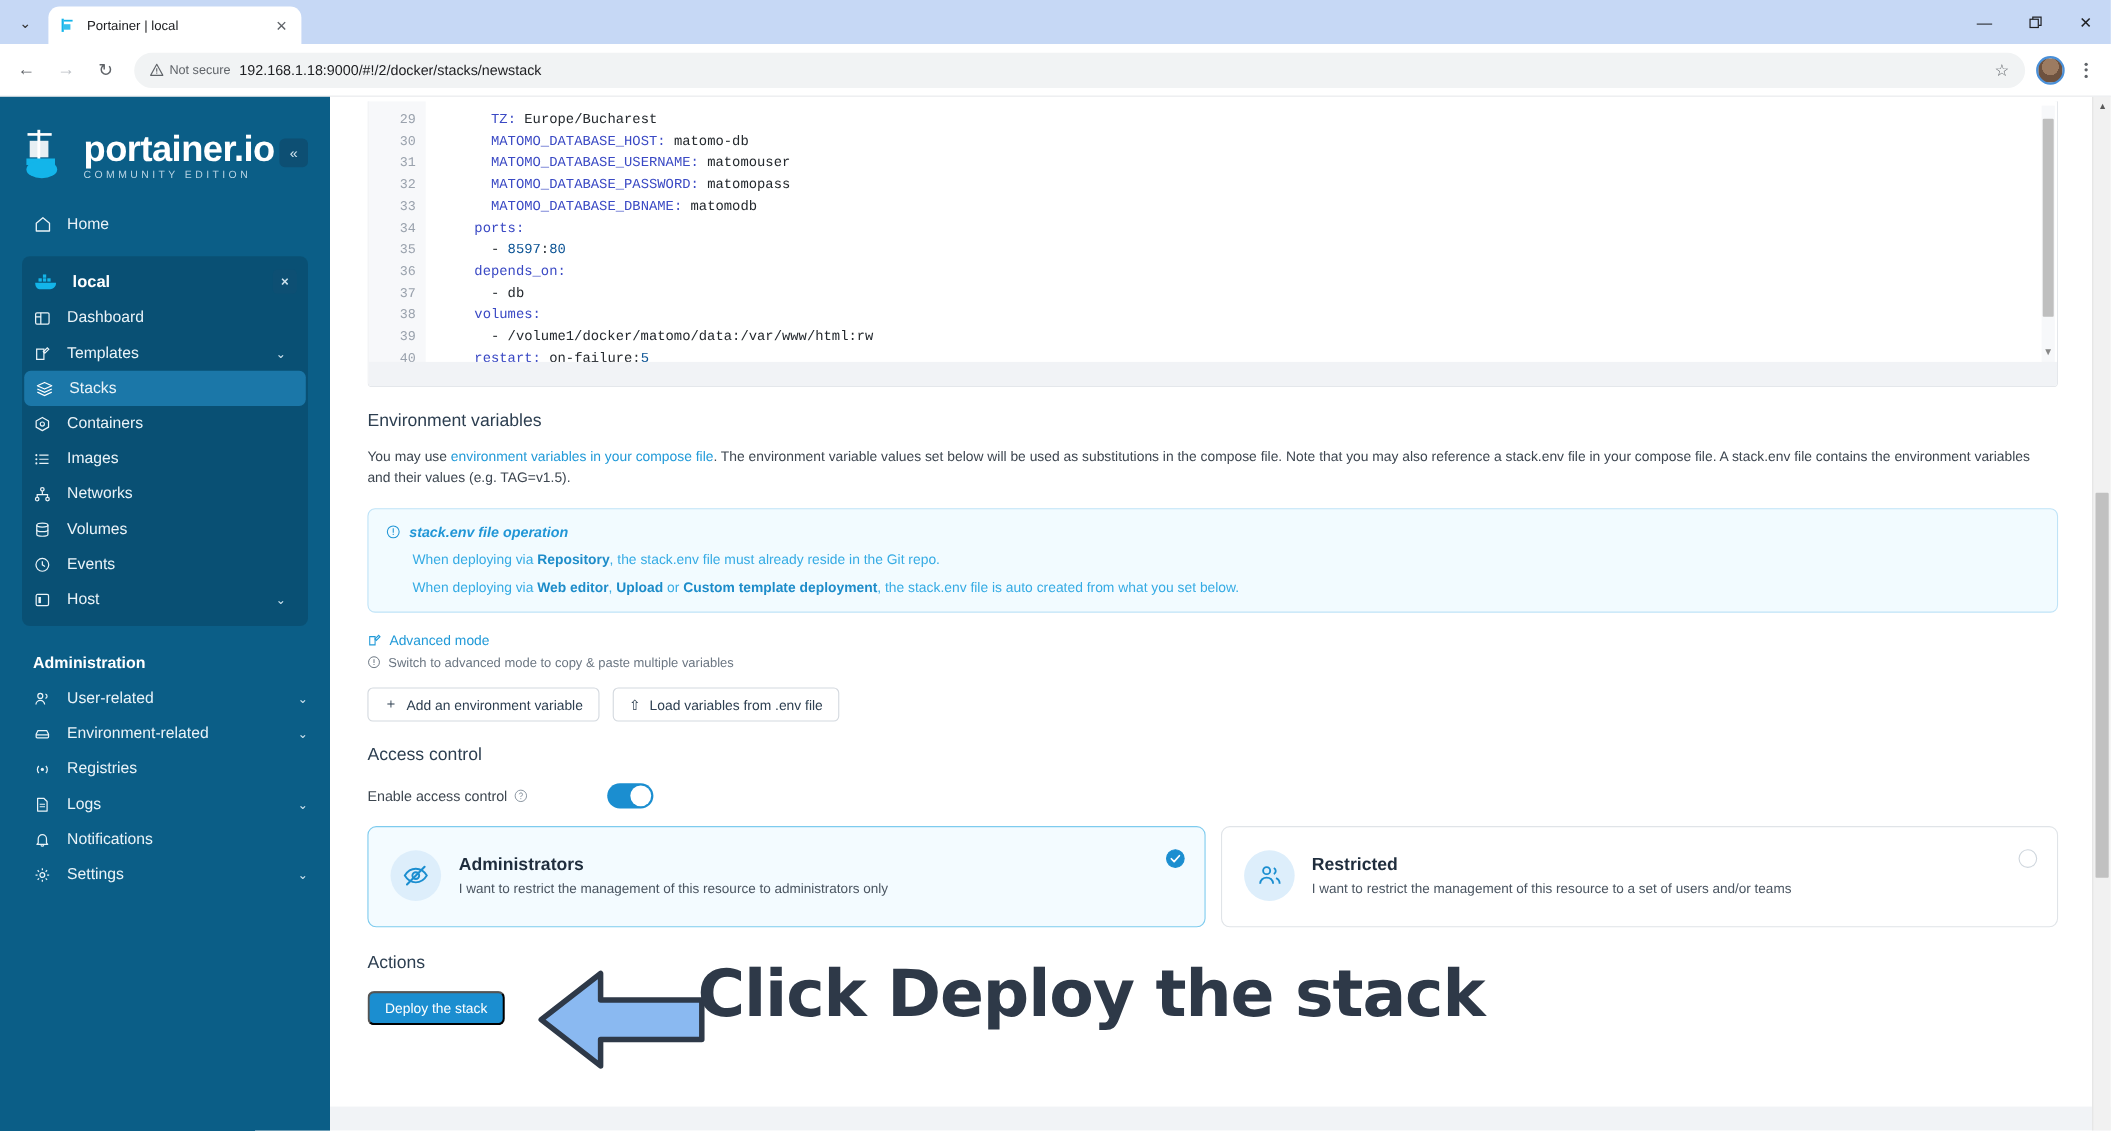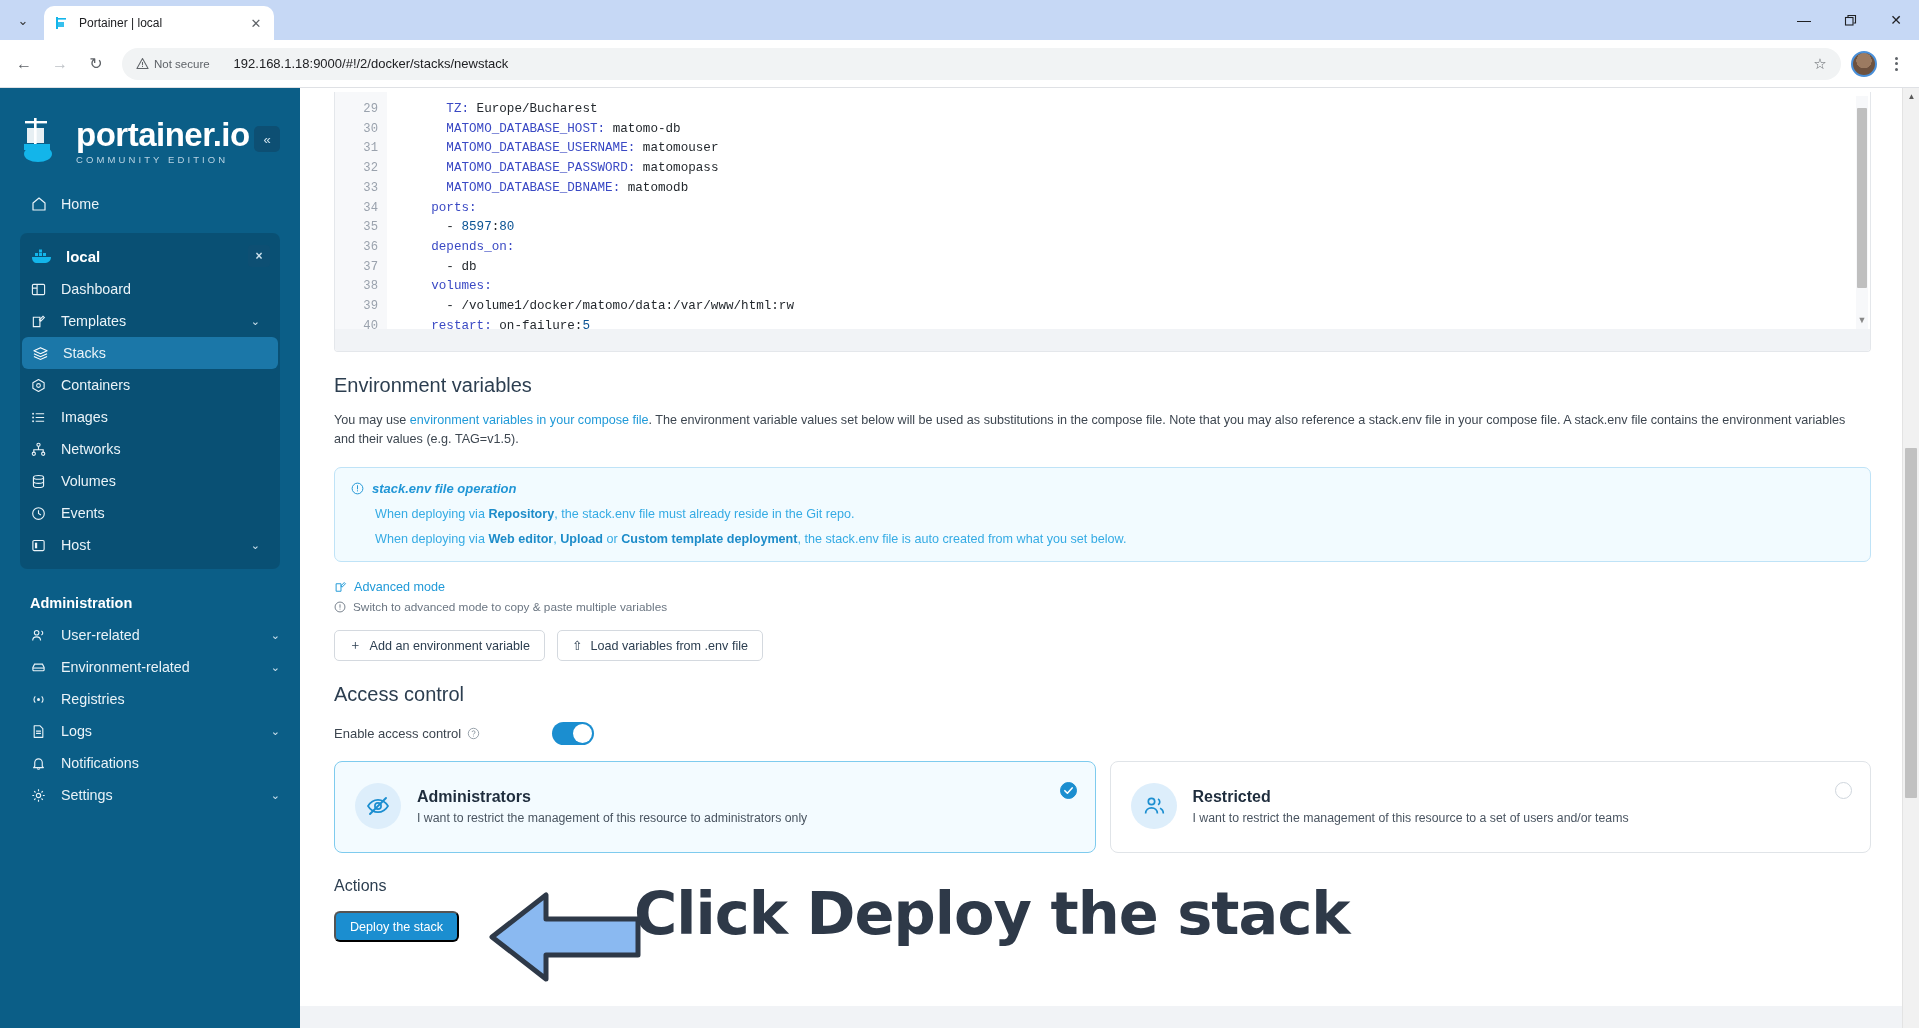--- a/index.html
+++ b/index.html
@@ -36,21 +36,21 @@
 
   .toolbar {
     height: 48px; background:#ffffff; display:flex; align-items:center;
     padding: 0 8px; gap: 4px; border-bottom: 1px solid #dfe1e5;
   }
   .nav-btn { width: 32px; height: 32px; display:flex; align-items:center; justify-content:center;
              color:#5f6368; font-size: 16px; border-radius: 50%; }
   .nav-btn.disabled { color:#bdc1c6; }
   .omnibox {
     flex: 1; height: 32px; background:#f1f3f4; border-radius: 16px;
-    display:flex; align-items:center; padding: 0 8px 0 8px; margin-left: 6px; gap: 16px;
+    display:flex; align-items:center; padding: 0 8px 0 8px; margin-left: 6px; gap: 0;
     position: relative;
   }
   .notsecure {
     display:flex; align-items:center; gap:5px; font-size: 11.5px; color:#5f6368;
     padding: 3px 8px 3px 6px; border-radius: 14px;
   }
   .omni-url { font-size: 13px; color:#202124; flex:1; white-space:nowrap; }
   .omni-star { width: 26px; height:26px; display:flex; align-items:center; justify-content:center;
                color:#5f6368; font-size: 15px; }
   .avatar {
@@ -132,21 +132,21 @@
   .ed-scroll {
     position:absolute; right: 2px; top: 4px; width: 12px; bottom: 22px;
     background: #f7f8fa;
   }
   .ed-thumb { position:absolute; left:1px; top: 12px; width: 10px; height: 180px; background:#bfbfbf; border-radius:1px;}
   .ed-arrow { position:absolute; right:2px; bottom: 6px; width:12px; text-align:center;
               color:#888; font-size: 9px; }
   .editor-foot { position:absolute; left:0; right:0; bottom:0; height: 22px; background:#f1f3f6; }
 
   h3.section {
-    font-size: 20px; font-weight: 400; color:#2c3e50; margin: 22px 0 0 0;
+    font-size: 16px; font-weight: 400; color:#2c3e50; margin: 22px 0 0 0;
   }
   .para { font-size: 12.6px; color:#3d4650; line-height: 19px; margin-top: 14px; max-width: 1535px; }
   .para a, .lnk { color:#219ad8; text-decoration:none; }
 
   .infobox {
     margin-top: 18px; border: 1px solid #bfe3f7; background:#f2fbff;
     border-radius: 7px; padding: 13px 16px 15px 16px;
   }
   .infobox .ttl { font-size: 13px; font-weight:700; color:#2196d6; display:flex; align-items:center; gap: 8px; font-style: italic;}
   .infobox .row { font-size: 12.6px; color:#35abe4; margin-top: 11px; padding-left: 24px;}

